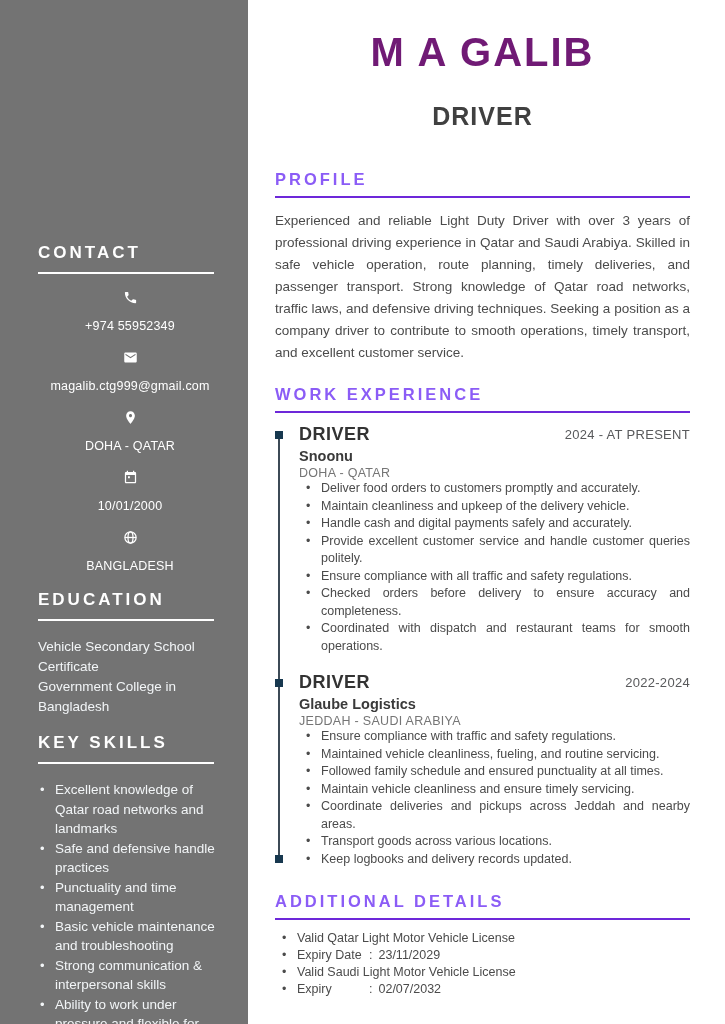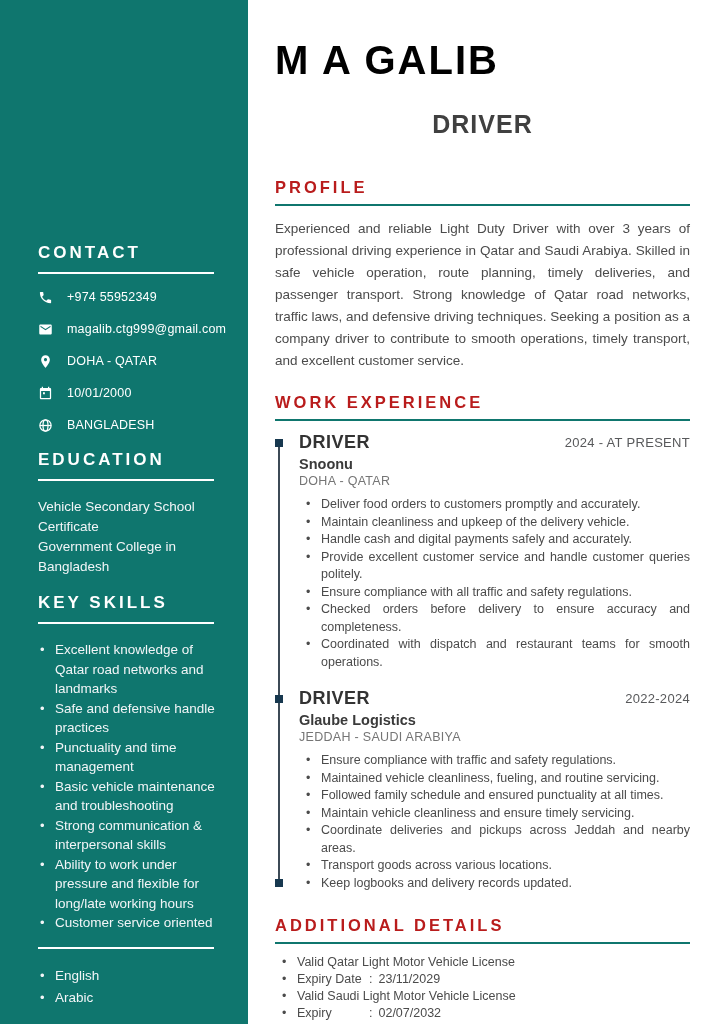--- a/index.html
+++ b/index.html
@@ -2,61 +2,61 @@
 <html><head>
 <meta charset="utf-8">
 <style>
   * { margin:0; padding:0; box-sizing:border-box; }
   html,body { width:725px; height:1024px; background:#ffffff; font-family:"Liberation Sans", sans-serif; }
   .page { position:relative; width:725px; height:1024px; background:#ffffff; overflow:hidden; }
 
   
   .sidebar {
     position:absolute; left:0; top:0; width:248px; height:1024px;
-    background:#0f766e; color:#ffffff; padding:243px 26px 0 38px;
+    background:#737373; color:#ffffff; padding:243px 26px 0 38px;
   }
   .side-h { font-size:17px; font-weight:bold; letter-spacing:3px; color:#ffffff; }
   .side-rule { width:176px; height:2px; background:#ffffff; margin:9px 0 16px 0; }
-  .citem { display:flex; gap:14px; margin-bottom:17px; font-size:12.5px; letter-spacing:0.2px; }
+  .citem { display:flex; align-items:center; gap:14px; margin-bottom:17px; font-size:12.5px; letter-spacing:0.2px;flex-direction:column; }
   .cicon { width:15px; height:15px; flex:0 0 15px; display:inline-flex; }
   .cicon svg { width:15px; height:15px; }
   .side-section { margin-bottom:0; }
   .edu-line { font-size:13.5px; line-height:20px; color:#f2f5f7; }
   .side-list { list-style:none; margin-top:10px; }
   .side-list li { position:relative; padding-left:17px; font-size:13.5px; line-height:19.5px; color:#f2f5f7; margin-bottom:0; }
   .side-list li::before { content:"•"; position:absolute; left:2px; top:0; font-size:13px; }
   .lang-list li { line-height:22px; }
   .mt-edu { margin-top:17px; }
   .mt-skills { margin-top:16px; }
   .mt-langs { margin-top:14px; }
 
   
   .main { position:absolute; left:248px; top:0; width:477px; height:1024px; padding:28px 35px 0 27px; }
-  .name { text-align:left; font-size:40px; font-weight:bold; letter-spacing:2px; color:#000000; margin-top:10px; }
+  .name { text-align:center; font-size:40px; font-weight:bold; letter-spacing:2px; color:#701a75; margin-top:2px; }
   .subtitle { text-align:center; font-size:25px; font-weight:bold; letter-spacing:1px; color:#404040; margin-top:27px; }
 
-  .sec-h { font-size:16.5px; font-weight:bold; letter-spacing:3px; color:#b91c1c;
-           border-bottom:2px solid #0f766e; padding-bottom:7px; }
+  .sec-h { font-size:16.5px; font-weight:bold; letter-spacing:3px; color:#8b5cf6;
+           border-bottom:2px solid #6d28d9; padding-bottom:7px; }
   .profile-h { margin-top:39px; }
   .profile-text { margin-top:12px; font-size:13.5px; line-height:22px; color:#4B4B4B; text-align:justify; }
 
   .we-h { margin-top:21px; }
 
   .timeline { position:relative; margin-top:11px; }
   .tl-line { position:absolute; left:3px; top:14px; bottom:9px; width:2px; background:#3C4A56; }
   .job { position:relative; padding-left:24px; }
   .job2 { margin-top:17px; }
   .tl-dot { position:absolute; left:0; top:7px; width:8px; height:8px; background:#17384F; }
   .tl-end { top:auto; bottom:5px; }
   .job-head { display:flex; justify-content:space-between; align-items:flex-start; }
   .job-title { font-size:18px; font-weight:bold; color:#333333; letter-spacing:0.5px; }
   .job-dates { font-size:13px; color:#58595B; margin-top:3px; letter-spacing:0.3px; }
   .job-company { font-size:14.5px; font-weight:bold; color:#3A3A3A; margin-top:3px; }
   .job-loc { font-size:12.5px; color:#757575; margin-top:2px; letter-spacing:0.3px; }
-  .job-bullets { list-style:none; margin-top:8px; }
+  .job-bullets { list-style:none; }
   .job-bullets li { position:relative; padding-left:22px; font-size:12.5px; line-height:17.5px; color:#4B4B4B; text-align:justify; }
   .job-bullets li::before { content:"•"; position:absolute; left:7px; top:0; color:#4B4B4B; }
 
   .ad-h { margin-top:24px; }
   .details { list-style:none; margin-top:10px; }
   .details li { position:relative; padding-left:22px; font-size:12.5px; line-height:17px; color:#4B4B4B; display:flex; }
   .details li::before { content:"•"; position:absolute; left:7px; top:0; }
   .dlabel { display:inline-block; min-width:70px; }
   .dcolon { display:inline-block; margin:0 6px 0 2px; }
 </style>

